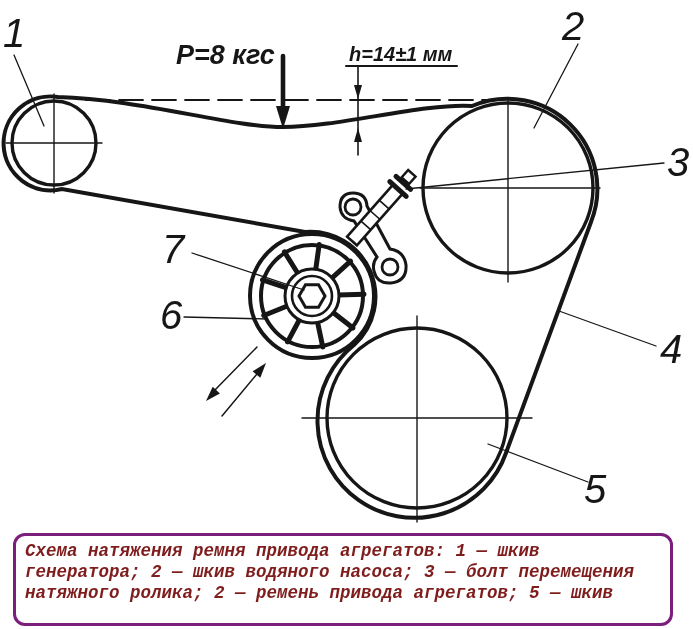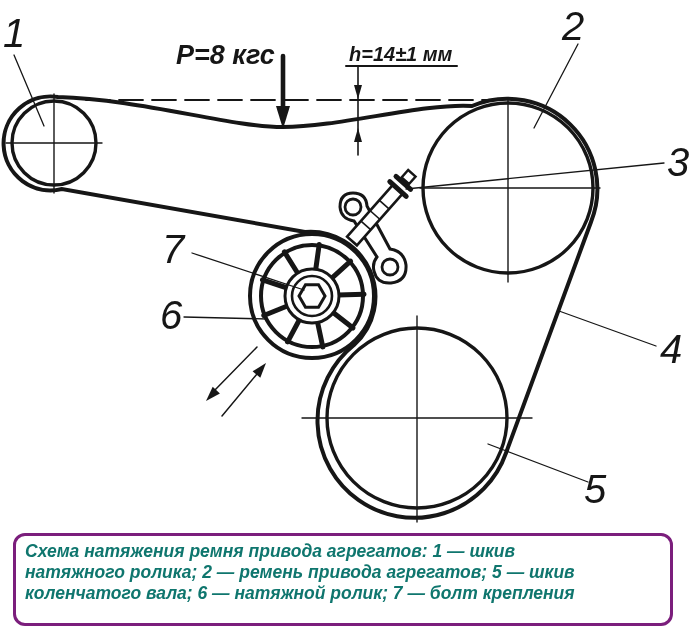--- a/index.html
+++ b/index.html
@@ -27,26 +27,26 @@
     position:absolute;
     left:13px;top:533px;
     width:660px;height:93px;
     box-sizing:border-box;
     border:3px solid #7b1e7c;
     border-radius:12px;
     padding:5px 8px 4px 9px;
     background:#ffffff;
   }
   .caption div{
-    font-family:Liberation Sans, sans-serif;
+    font-family:Liberation Mono, monospace;
     font-weight:bold;
     font-style:italic;
     font-size:17.5px;
     line-height:21px;
-    color:#0f766e;
+    color:#7f1d1d;
     white-space:nowrap;
   }
 </style>
 </head>
 <body>
 
 <div class="stage">
 
   <svg width="693" height="629" viewBox="0 0 693 629">
     <g stroke="#161616" fill="none" stroke-linecap="round">
@@ -153,16 +153,16 @@
     <text class="num" x="584" y="503">5</text>
     <text class="num" x="160" y="329">6</text>
     <text class="num" x="162" y="263">7</text>
 
     <text class="ann" x="176" y="64" font-size="27">P=8 кгс</text>
     <text class="ann" x="349" y="61" font-size="20">h=14±1 мм</text>
   </svg>
 
   <div class="caption" style="border-color: rgb(123, 30, 124);">
     <div>Схема натяжения ремня привода агрегатов: 1 — шкив</div>
+    <div>генератора; 2 — шкив водяного насоса; 3 — болт перемещения</div>
     <div>натяжного ролика; 2 — ремень привода агрегатов; 5 — шкив</div>
-    <div>коленчатого вала; 6 — натяжной ролик; 7 — болт крепления</div>
   </div>
 </div>
 
 </body></html>

